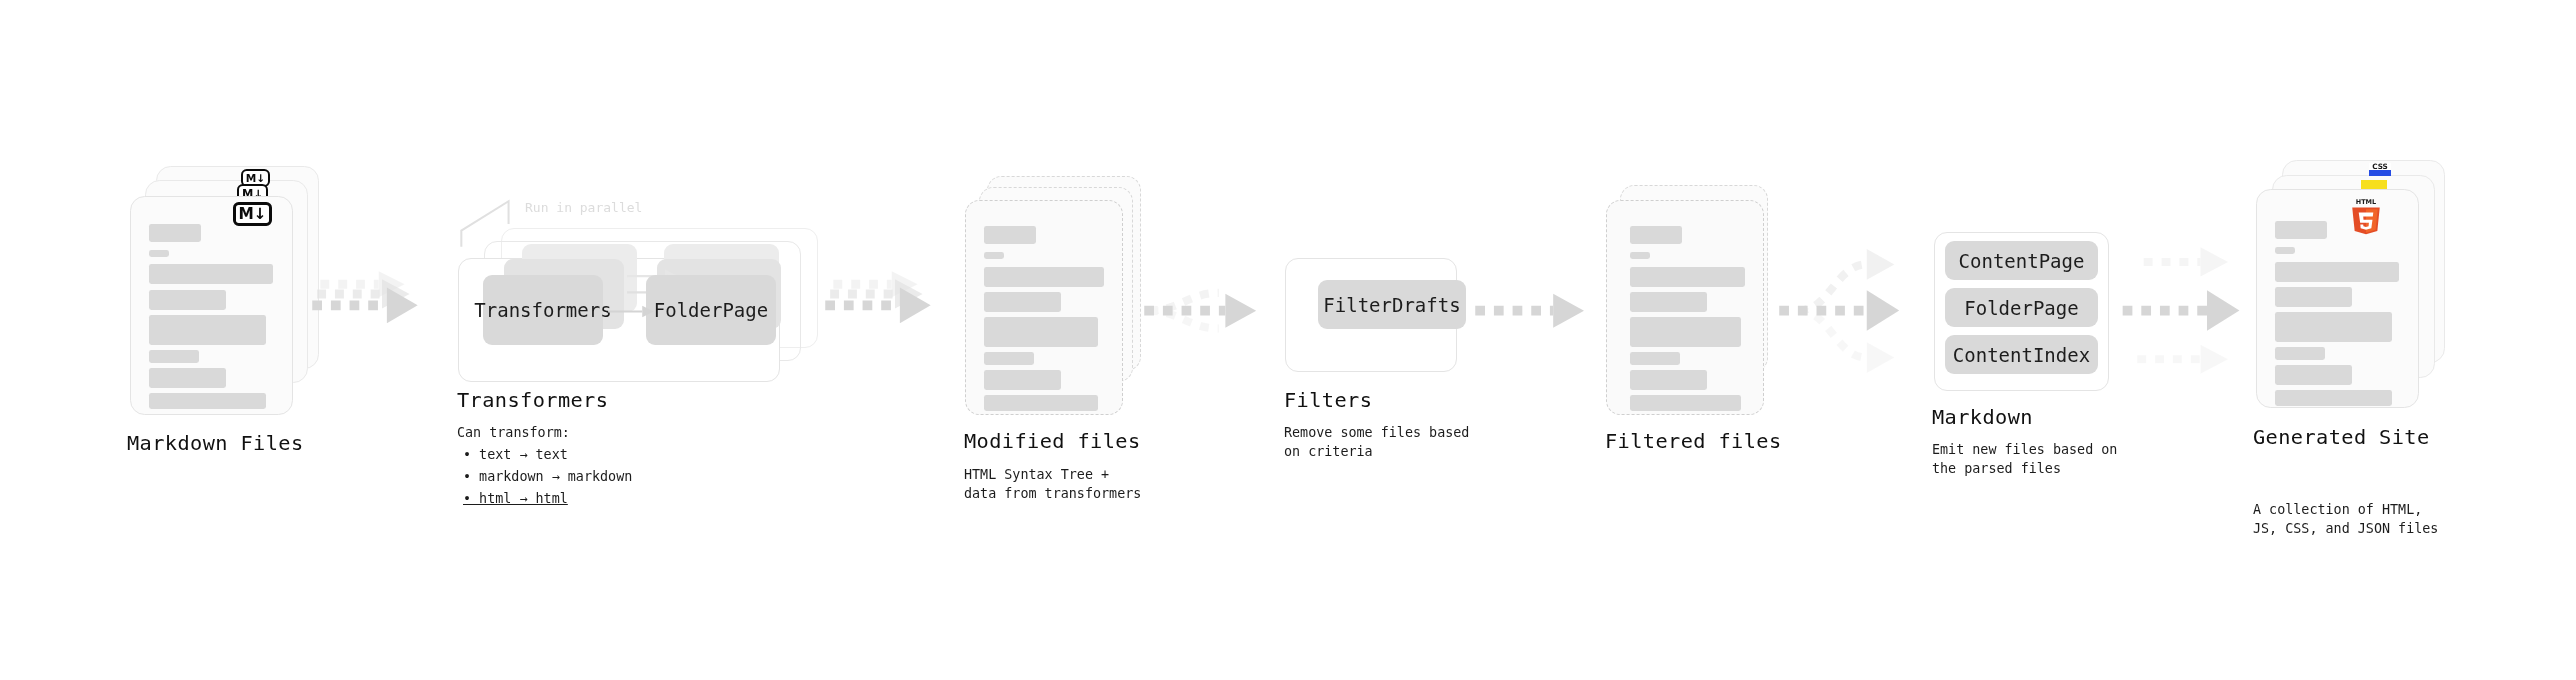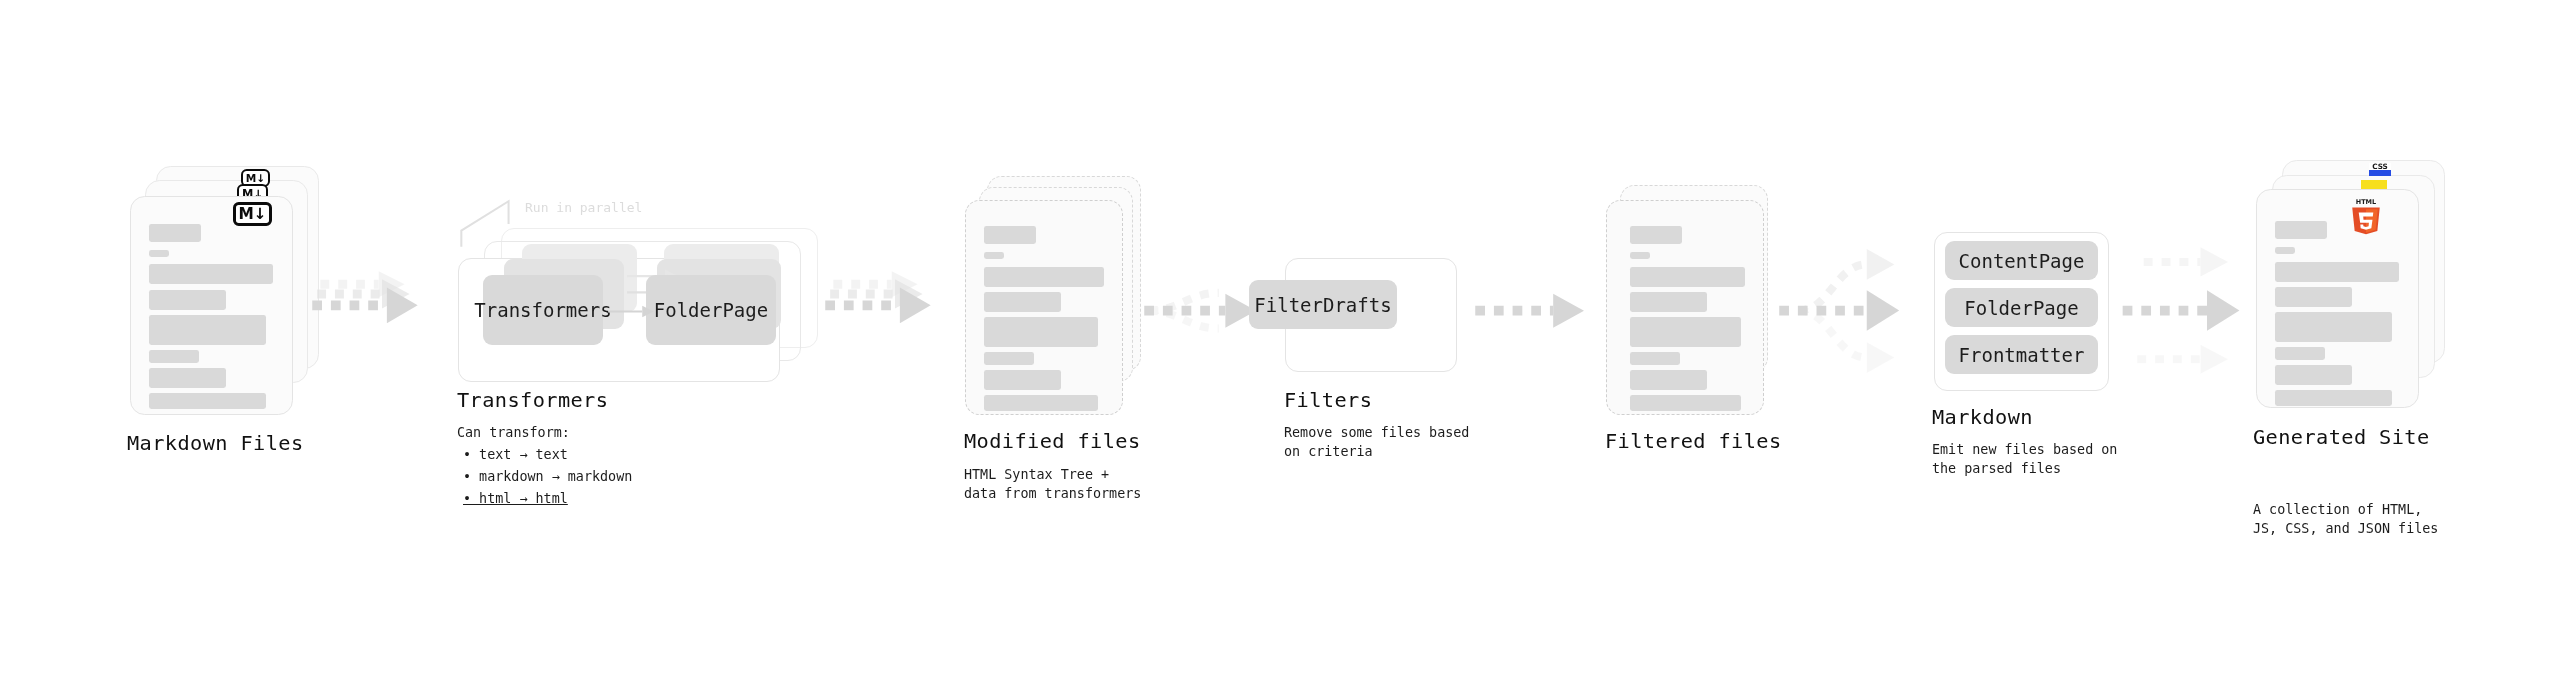--- a/index.html
+++ b/index.html
@@ -232,21 +232,21 @@
     <g opacity="0.5">
       <path d="M10 34 C 46 34, 60 12, 96 12" fill="none" stroke="#e8e8e8" stroke-width="10" stroke-dasharray="11 11"></path>
       <path d="M10 34 C 46 34, 60 56, 96 56" fill="none" stroke="#efefef" stroke-width="10" stroke-dasharray="11 11"></path>
     </g>
     <line x1="4" y1="34" x2="104" y2="34" stroke="#d6d6d6" stroke-width="12" stroke-dasharray="12 11"></line>
     <polygon points="104,13 142,34 104,55" fill="#d6d6d6"></polygon>
   </svg>
 
   <div>
     <div class="procbox" style="left:1285px;top:258px;width:172px;height:114px;"></div>
-    <div class="pill" style="left:1249px;top:280px;width:148px;height:49px;">FilterDrafts</div>
+    <div class="pill" style="left:1318px;top:280px;width:148px;height:49px;">FilterDrafts</div>
     <div class="title" style="left:1284px;top:388px;">Filters</div>
     <div class="sub" style="left:1284px;top:423px;">Remove some files based
 on criteria</div>
   </div>
 
   <svg style="left:1472px;top:283px;" width="138" height="57" viewBox="0 0 170 70">
     <line x1="4" y1="34" x2="100" y2="34" stroke="#d6d6d6" stroke-width="12" stroke-dasharray="12 11"></line>
     <polygon points="100,13 138,34 100,55" fill="#d6d6d6"></polygon>
   </svg>
 
@@ -275,21 +275,21 @@
       <polygon points="112,131 146,150 112,169" fill="#ededed"></polygon>
     </g>
     <line x1="4" y1="92" x2="112" y2="92" stroke="#d6d6d6" stroke-width="12" stroke-dasharray="12 11"></line>
     <polygon points="112,67 152,92 112,117" fill="#d6d6d6"></polygon>
   </svg>
 
   <div>
     <div class="procbox" style="left:1934px;top:232px;width:175px;height:159px;"></div>
     <div class="pill" style="left:1945px;top:241px;width:153px;height:39px;">ContentPage</div>
     <div class="pill" style="left:1945px;top:288px;width:153px;height:39px;">FolderPage</div>
-    <div class="pill" style="left:1945px;top:335px;width:153px;height:39px;">Frontmatter</div>
+    <div class="pill" style="left:1945px;top:335px;width:153px;height:39px;">ContentIndex</div>
     <div class="title" style="left:1932px;top:405px;">Markdown</div>
     <div class="sub" style="left:1932px;top:440px;">Emit new files based on
 the parsed files</div>
   </div>
 
   <svg style="left:2119px;top:236px;" width="163" height="150" viewBox="0 0 200 185">
     <g opacity="0.45">
       <line x1="30" y1="32" x2="100" y2="32" stroke="#e9e9e9" stroke-width="10" stroke-dasharray="11 11"></line>
       <polygon points="100,14 134,32 100,50" fill="#e9e9e9"></polygon>
     </g>

